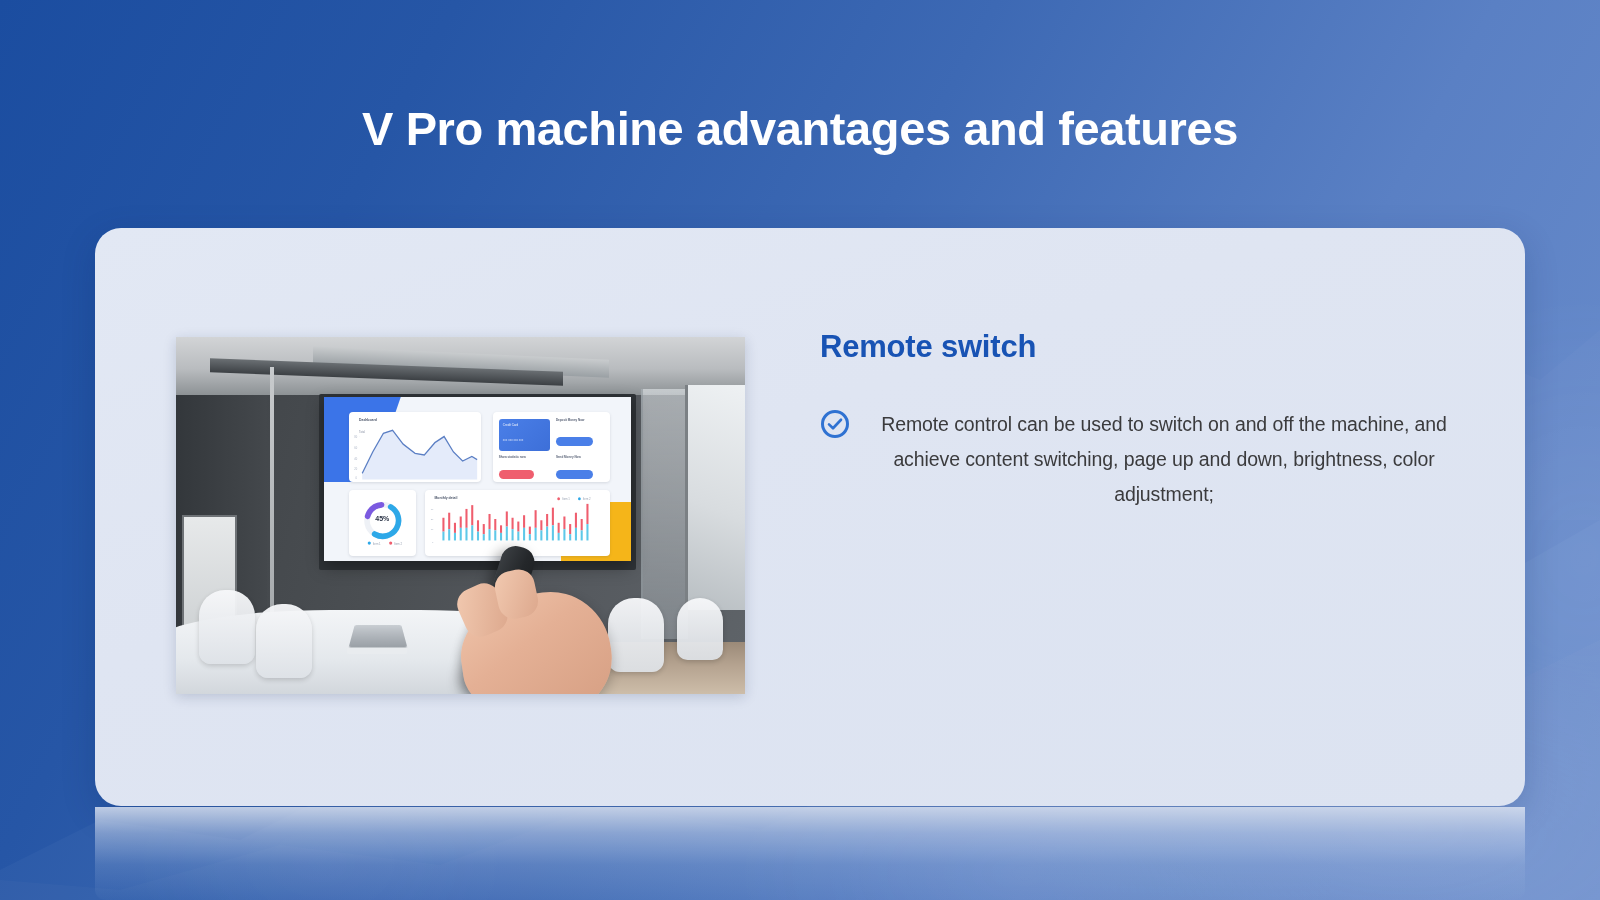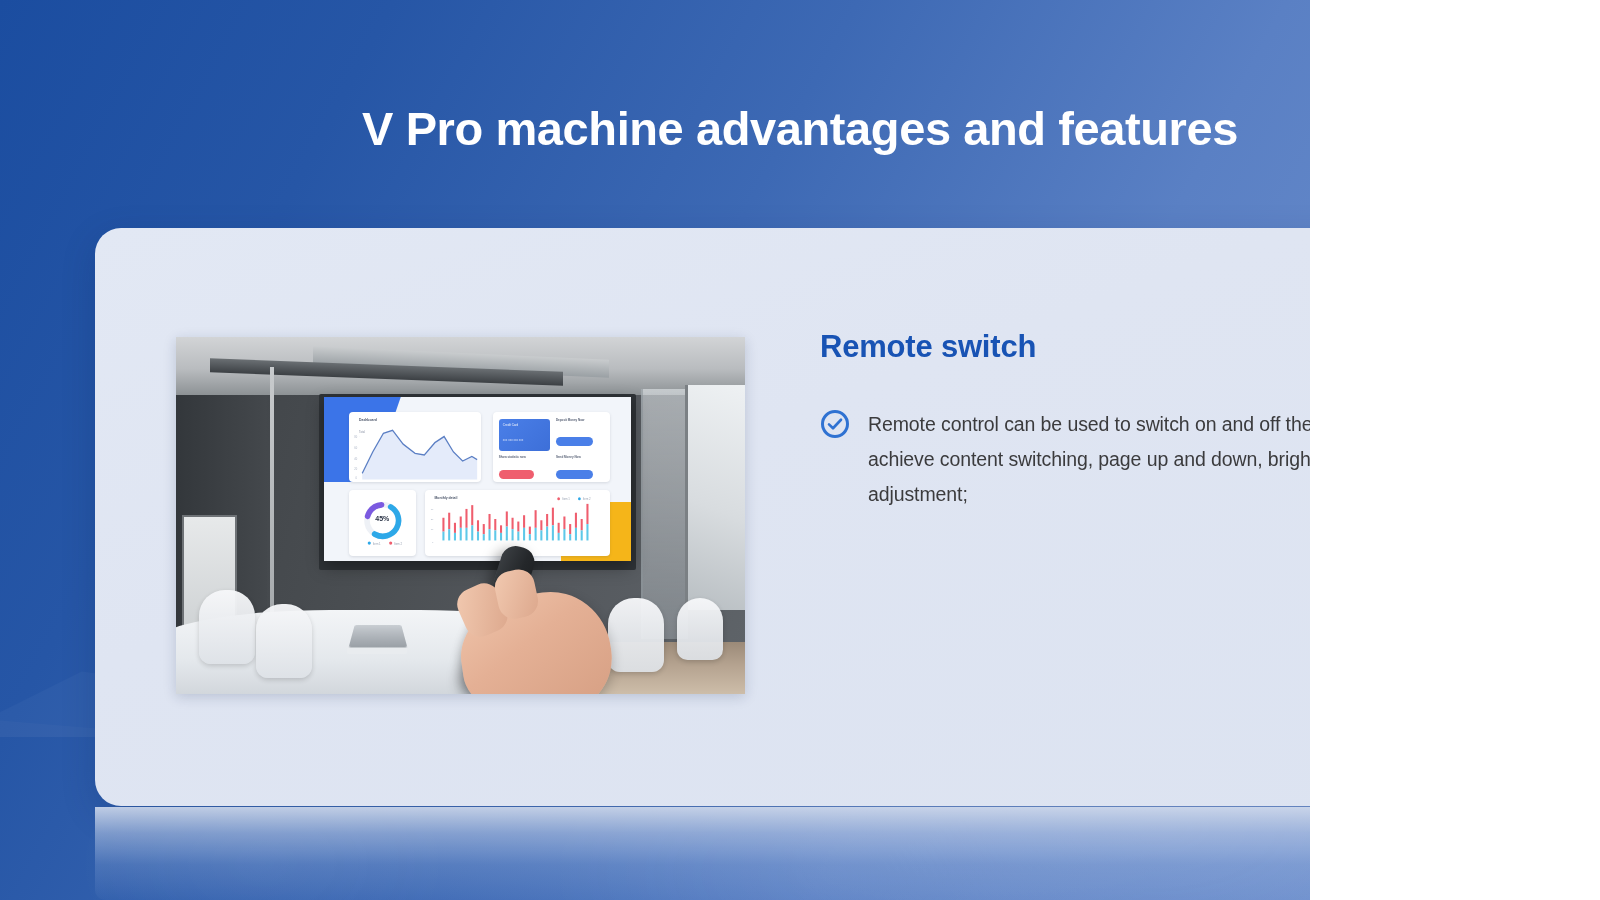--- a/index.html
+++ b/index.html
@@ -6,21 +6,21 @@
     margin: 0;
     padding: 0;
     width: 1600px;
     height: 900px;
     overflow: hidden;
     font-family: "Liberation Sans", sans-serif;
   }
 
   #stage {
     position: relative;
-    width: 1310px;
+    width: 1600px;
     height: 900px;
     background:
       linear-gradient(118deg, #1b4da0 0%, #2656a6 22%, #3d69b4 48%, #5a80c4 72%, #6d8fcd 100%);
     overflow: hidden;
   }
 
   
   .bg-texture {
     position: absolute;
     inset: 0;
@@ -292,20 +292,21 @@
     width: 30px;
     height: 30px;
     margin-top: 2px;
     margin-right: 18px;
   }
   .bullet-text {
     font-size: 19.5px;
     line-height: 1.82;
     color: #3b3b3d;
     letter-spacing: -.1px;
+    text-align: center;
   }
 </style>
 </head>
 <body>
 
 <div id="stage">
 
   <div class="bg-texture"></div>
 
   <svg class="bg-ridges" viewBox="0 0 1600 900" preserveAspectRatio="none">

